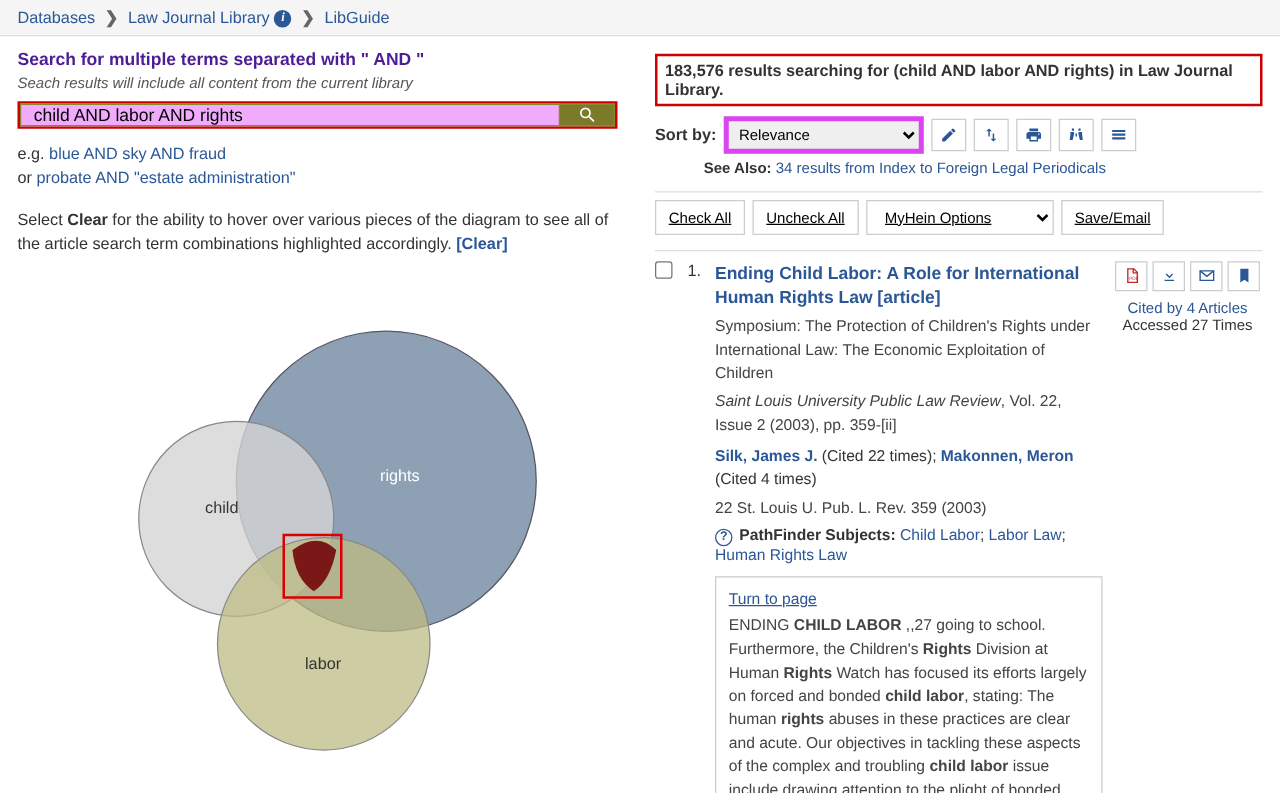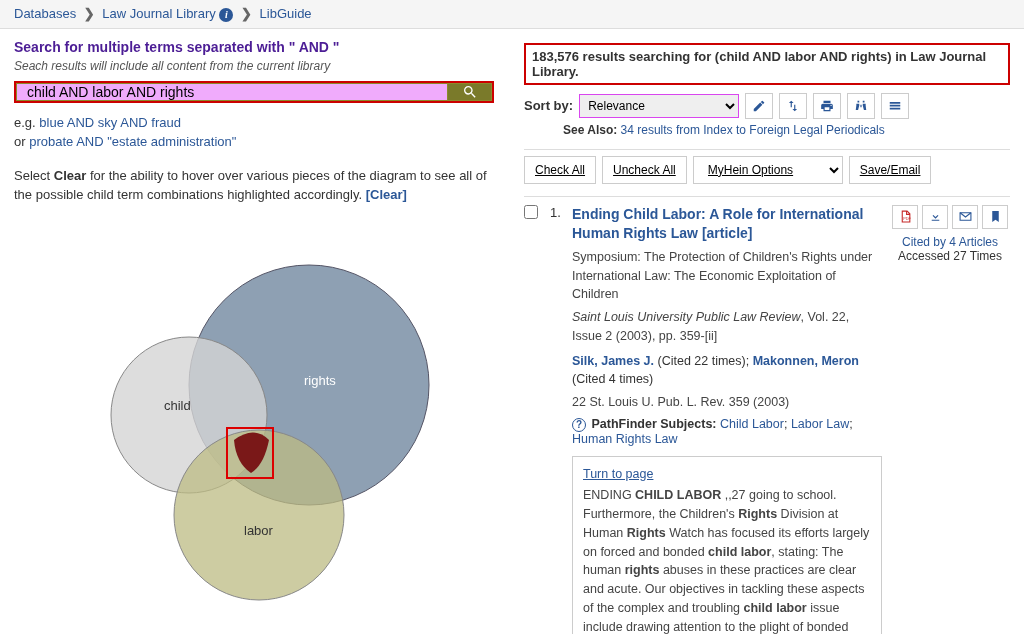--- a/index.html
+++ b/index.html
@@ -28,21 +28,21 @@
 
 .venn-wrap { position: relative; width: 400px; height: 380px; margin: 30px auto 0; }
 .venn-wrap svg { width: 100%; height: 100%; }
 .venn-red-box { position: absolute; border: 2px solid #d00; }
 
 .result-summary { border: 2px solid #c00; padding: 4px 6px; font-size: 13px; font-weight: bold; color: #333; margin-top:4px; }
 .result-summary .q { color: #333; }
 
 .toolbar { display: flex; align-items: center; gap: 6px; margin: 8px 0 4px 0; flex-wrap: wrap; }
 .toolbar .lbl { font-weight: bold; font-size: 13px; }
-.toolbar select { border: 1px solid #d946ef; padding: 3px 4px; font-size: 12px; min-width: 160px; }
+.toolbar select { border: 4px solid #d946ef; padding: 3px 4px; font-size: 12px; min-width: 160px; }
 .icon-btn { border: 1px solid #ccc; background: #fff; width: 28px; height: 26px; display: inline-flex; align-items: center; justify-content: center; cursor: pointer; color: #2b5797; }
 .icon-btn svg { width: 14px; height: 14px; fill: #2b5797; }
 
 .seealso { font-size: 12px; margin-bottom: 12px; }
 .seealso b { font-weight: bold; margin-left: 39px; }
 
 .divider { border-top: 1px solid #ddd; margin: 6px 0; }
 
 .action-row { display: flex; gap: 6px; margin-bottom: 12px; }
 .action-row button, .action-row select { border: 1px solid #ccc; background: #fff; padding: 5px 10px; font-size: 12px; cursor: pointer; text-decoration: underline; }
@@ -94,21 +94,21 @@
         <svg viewBox="0 0 24 24">
             <path d="M15.5 14h-.79l-.28-.27A6.471 6.471 0 0016 9.5 6.5 6.5 0 109.5 16c1.61 0 3.09-.59 4.23-1.57l.27.28v.79l5 4.99L20.49 19l-4.99-5zm-6 0C7.01 14 5 11.99 5 9.5S7.01 5 9.5 5 14 7.01 14 9.5 11.99 14 9.5 14z"></path>
           </svg>
       </button>
     </div>
     <div class="eg">
       <span>e.g. </span><a>blue AND sky AND fraud</a><br>
       <span>or </span><a>probate AND "estate administration"</a>
     </div>
     <div class="instruct">
-      <span>Select </span><b>Clear</b><span> for the ability to hover over various pieces of the diagram to see all of the possible child term combinations highlighted accordingly. </span><a><b>[Clear]</b></a>
+      <span>Select </span><b>Clear</b><span> for the ability to hover over various pieces of the diagram to see all of the article search term combinations highlighted accordingly. </span><a><b>[Clear]</b></a>
     </div>
 
     <div class="venn-wrap">
       <svg viewBox="0 0 400 380">
         <circle cx="255" cy="150" r="120" fill="#7a8fa6" fill-opacity="0.85" stroke="#556" stroke-width="1"></circle>
         <circle cx="135" cy="180" r="78" fill="#d5d5d5" fill-opacity="0.8" stroke="#888" stroke-width="1"></circle>
         <circle cx="205" cy="280" r="85" fill="#bcbb83" fill-opacity="0.75" stroke="#888" stroke-width="1"></circle>
 
         <path d="M 180 205 Q 200 190 215 205 Q 210 230 197 238 Q 182 228 180 205 Z" fill="#7a1818"></path>
         <text x="110" y="175" font-size="13" fill="#333">child</text>

